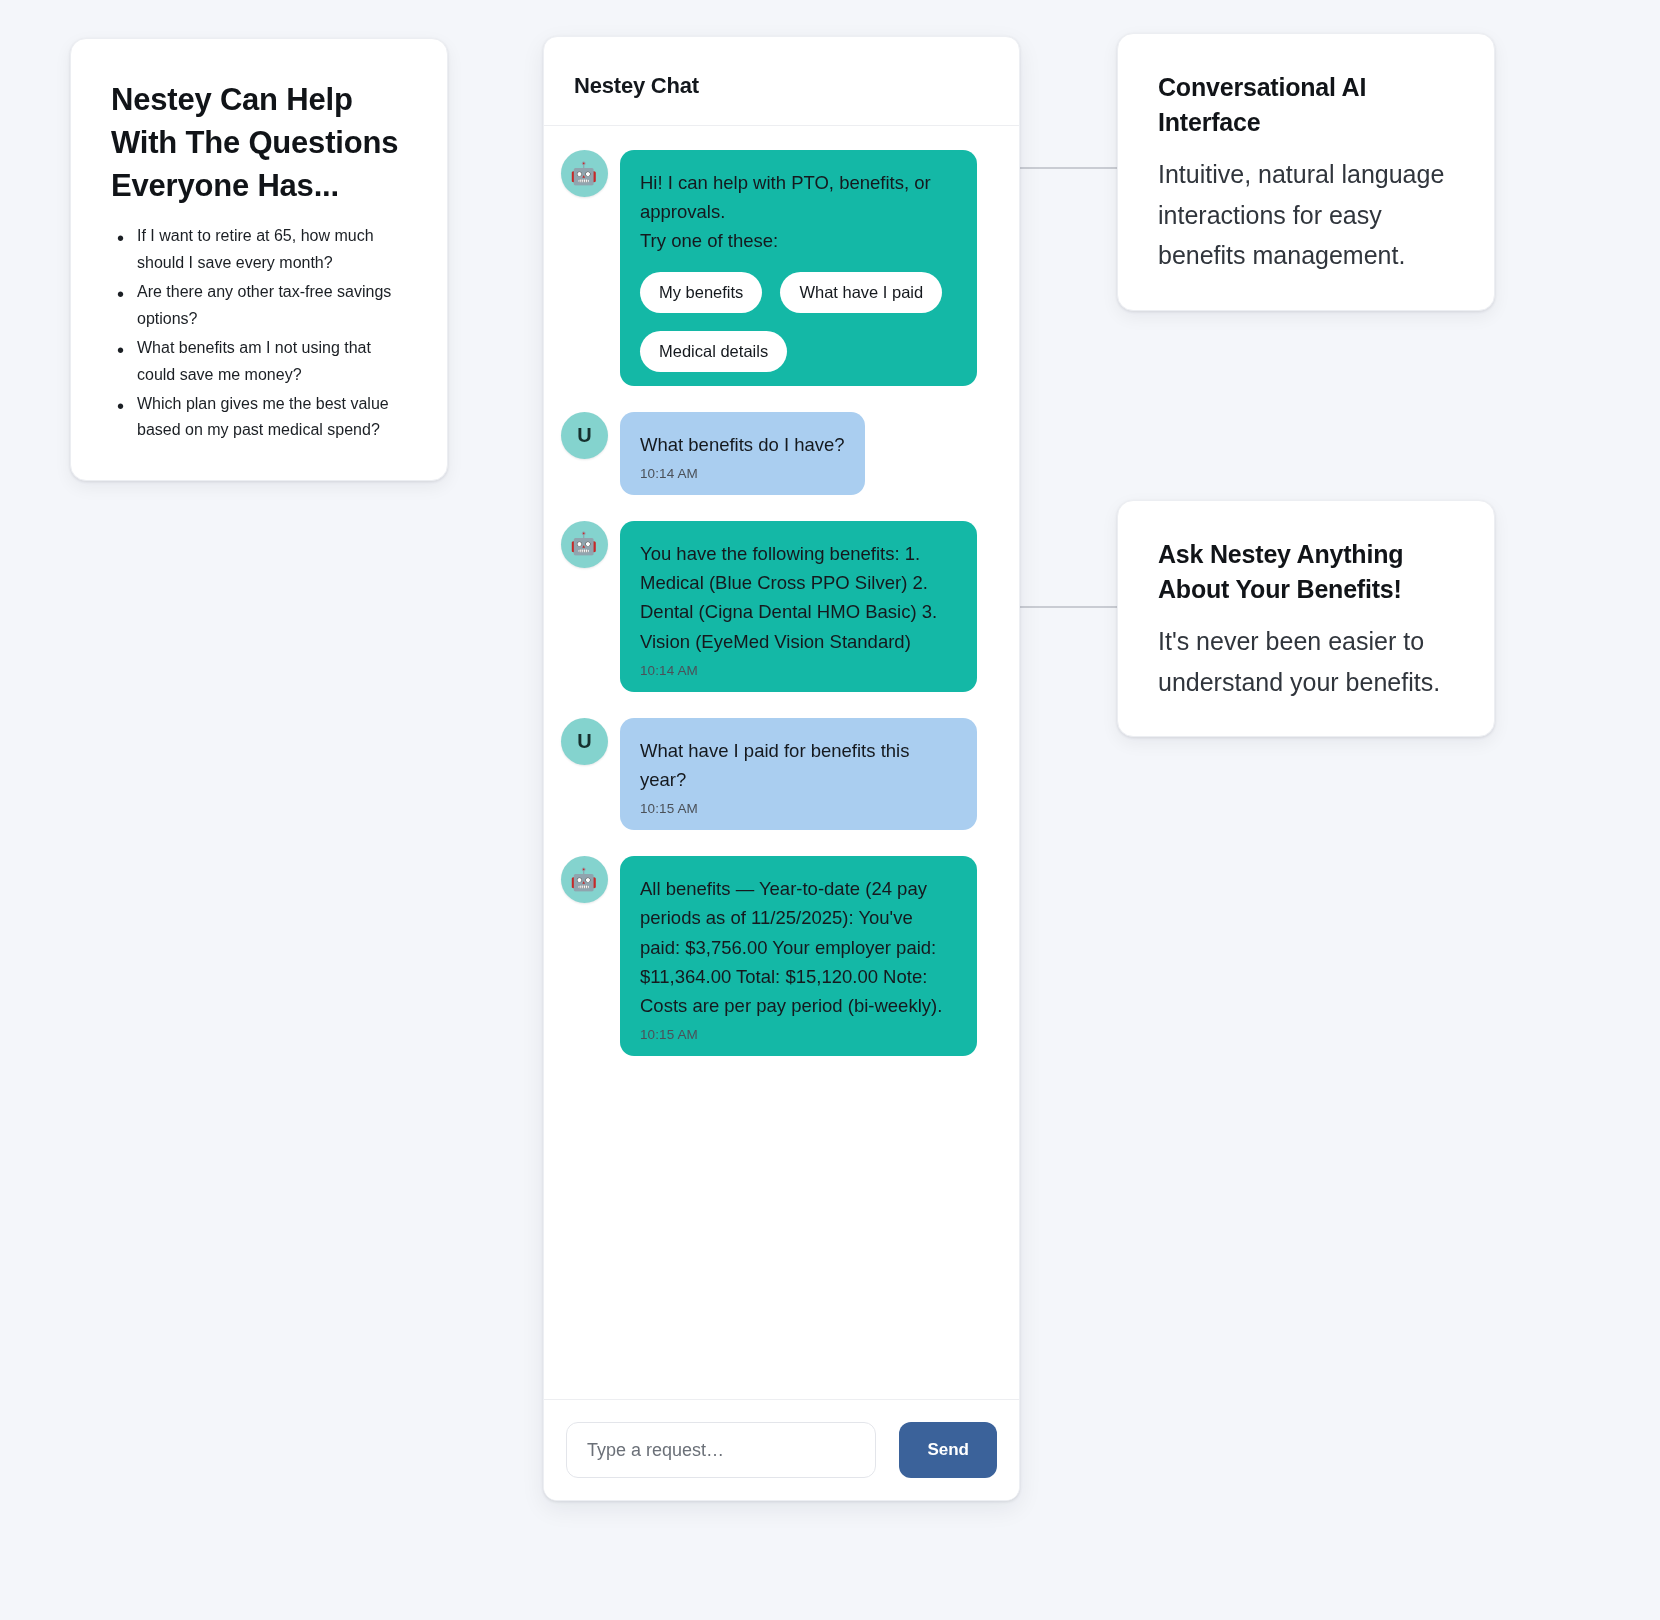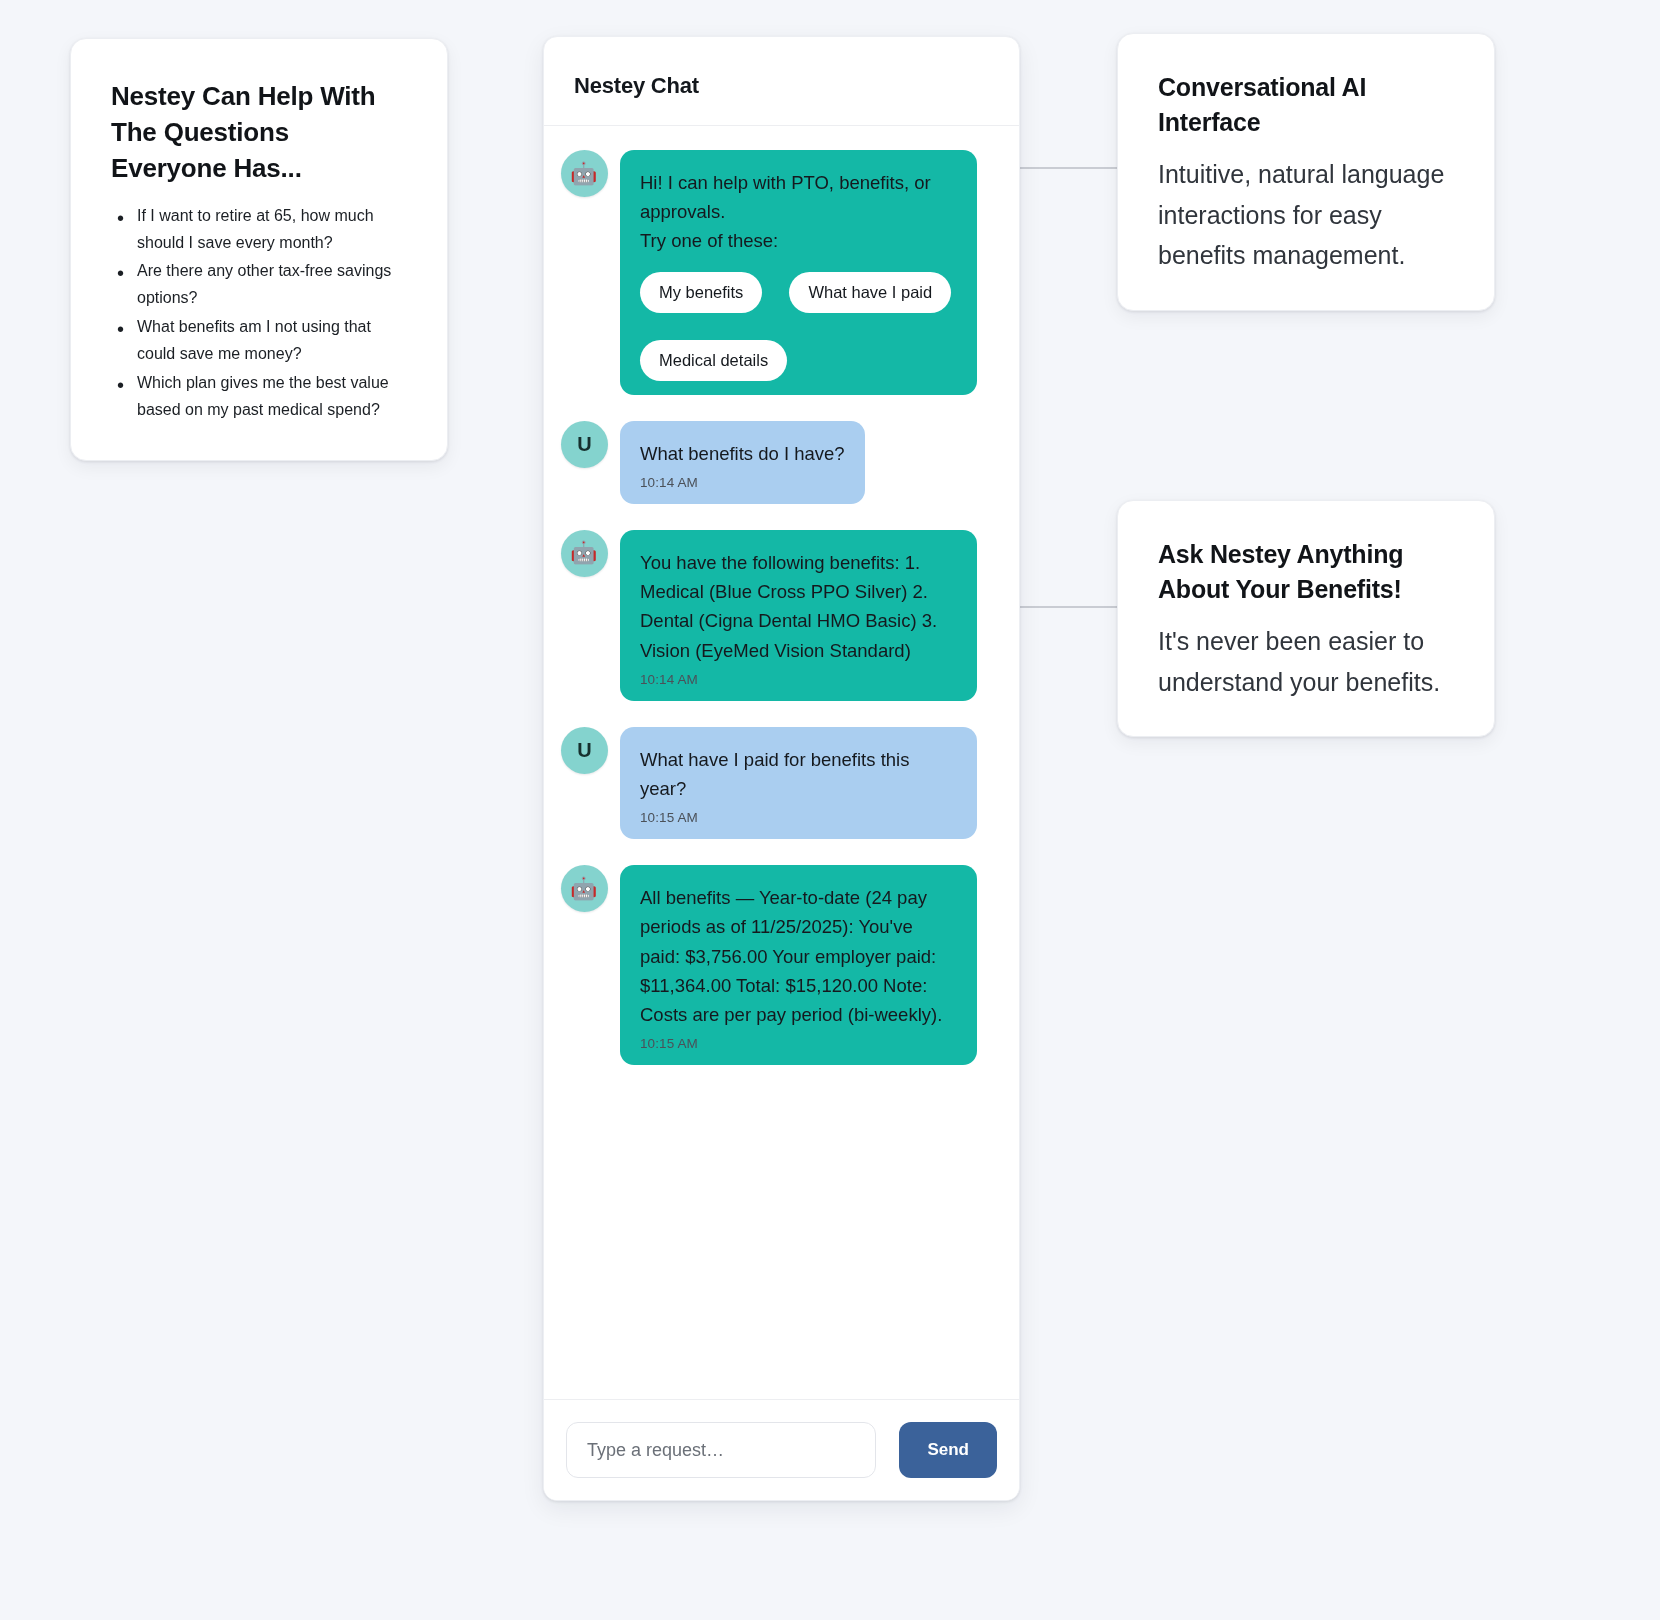--- a/index.html
+++ b/index.html
@@ -37,21 +37,21 @@
     top: 38px;
     width: 378px;
     background: #ffffff;
     border-radius: 16px;
     padding: 40px 36px 34px 40px;
     box-shadow: 0 1px 3px rgba(16,24,40,0.10), 0 6px 18px rgba(16,24,40,0.06);
     border: 1px solid #eceef2;
     z-index: 2;
   }
   .questions-title {
-    font-size: 26px;
+    font-size: 31px;
     font-weight: 700;
     line-height: 1.38;
     color: #111418;
     letter-spacing: -0.2px;
     margin-bottom: 16px;
   }
   .questions-list {
     list-style: none;
   }
   .questions-list li {
@@ -149,21 +149,21 @@
   .bubble-time {
     margin-top: 7px;
     font-size: 13.5px;
     color: #4b5159;
     letter-spacing: 0.1px;
   }
 
   .chips {
     display: flex;
     flex-wrap: wrap;
-    gap: 27px;
+    gap: 18px;
     margin-top: 16px;
   }
   .chip {
     background: #ffffff;
     border: none;
     border-radius: 999px;
     padding: 11px 19px;
     font-size: 16.5px;
     color: #15191e;
     font-family: "Liberation Sans", sans-serif;

